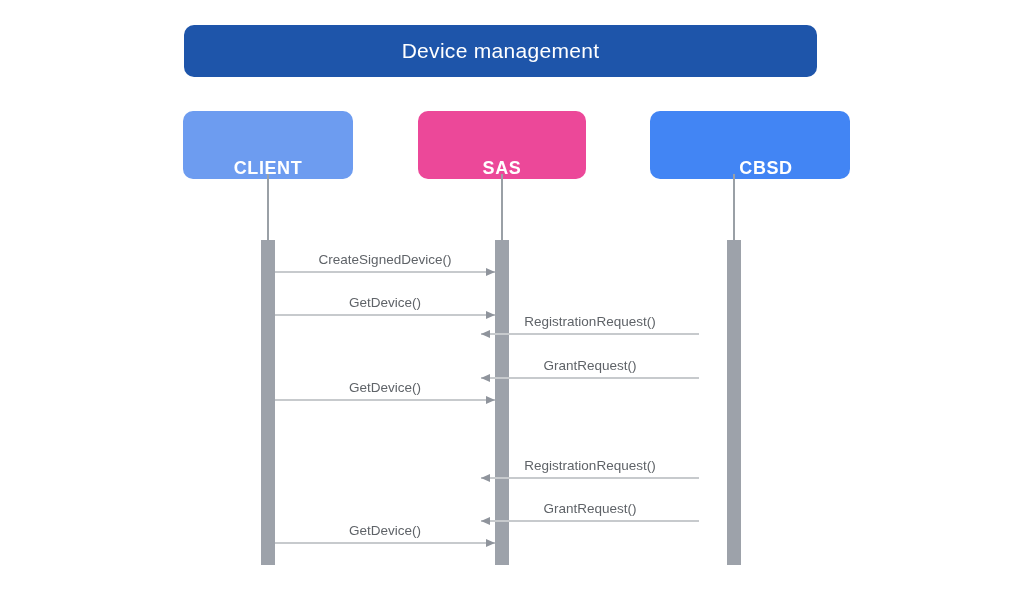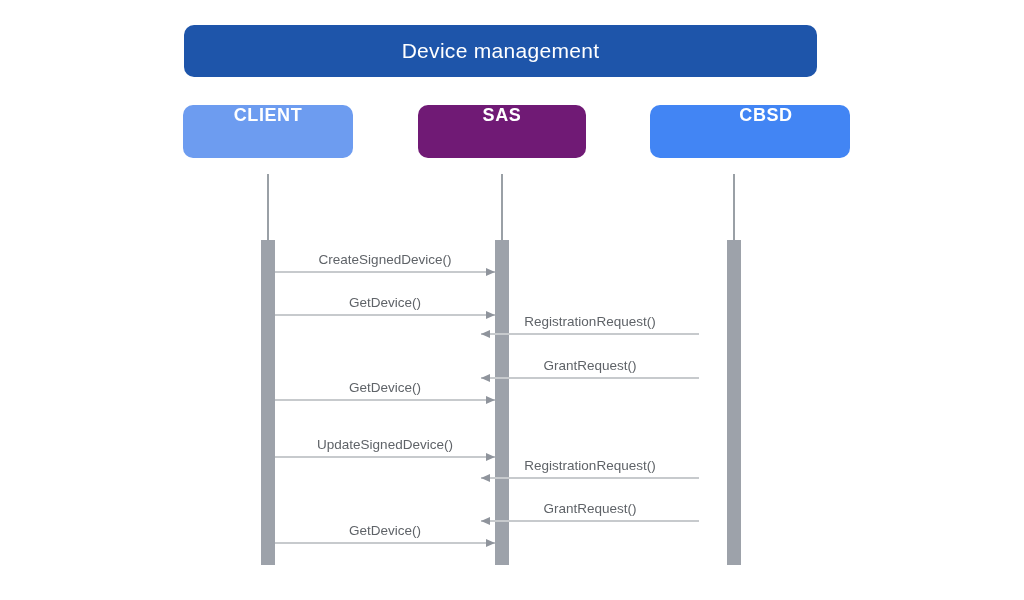--- a/index.html
+++ b/index.html
@@ -14,26 +14,26 @@
   .title-bar{
     position:absolute;left:184px;top:25px;width:633px;height:52px;
     background:#1E55AA;border-radius:10px;
     display:flex;align-items:center;justify-content:center;text-align:right;
   }
   .title-bar span{
     color:#ffffff;font-size:21px;font-weight:500;letter-spacing:.3px;
   }
   
   .actor{
-    position:absolute;top:105px;height:53px;border-radius:10px;
-    display:flex;align-items:flex-start;justify-content:center;
+    position:absolute;top:111px;height:68px;border-radius:10px;
+    display:flex;align-items:flex-end;justify-content:center;
     color:#ffffff;font-weight:bold;font-size:18px;letter-spacing:.6px;
   }
   .actor-client{left:183px;width:170px;background:#6D9CF0;}
-  .actor-sas{left:418px;width:168px;background:#701a75;}
+  .actor-sas{left:418px;width:168px;background:#ec4899;}
   .actor-cbsd{left:650px;width:168px;background:#4285F4;padding-left:32px;}
   
   .lifeline{
     position:absolute;top:174px;height:66px;width:1.5px;background:#9AA0A6;
   }
   .lifeline-client{left:267px;}
   .lifeline-sas{left:501px;}
   .lifeline-cbsd{left:733px;}
   
   .activation{
@@ -122,26 +122,20 @@
     </div>
   </div>
 
   <div class="message dir-right" style="top:379px">
     <div class="msg-label">GetDevice()</div>
     <div class="msg-line">
       <span class="arrow"></span>
     </div>
   </div>
 
-  <div class="message dir-right" style="top:436px">
-    <div class="msg-label">UpdateSignedDevice()</div>
-    <div class="msg-line">
-      <span class="arrow"></span>
-    </div>
-  </div>
 
   <div class="message dir-left" style="top:457px">
     <div class="msg-label">RegistrationRequest()</div>
     <div class="msg-line">
       <span class="arrow"></span>
     </div>
   </div>
 
   <div class="message dir-left" style="top:500px">
     <div class="msg-label">GrantRequest()</div>

